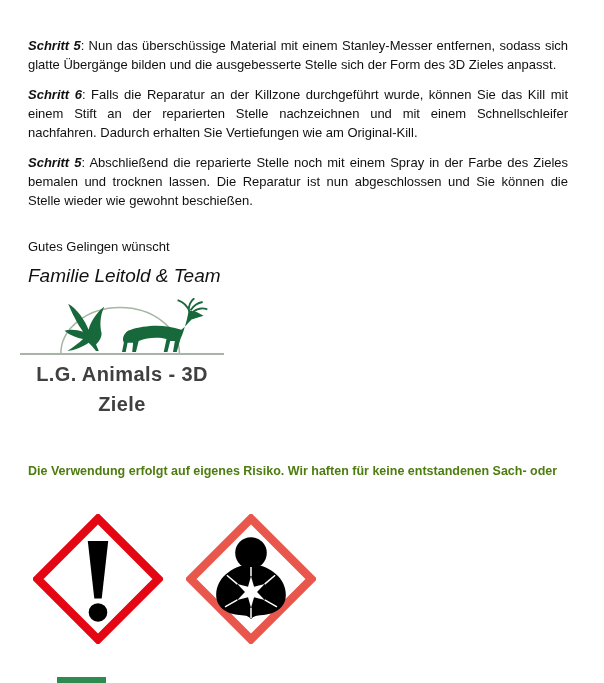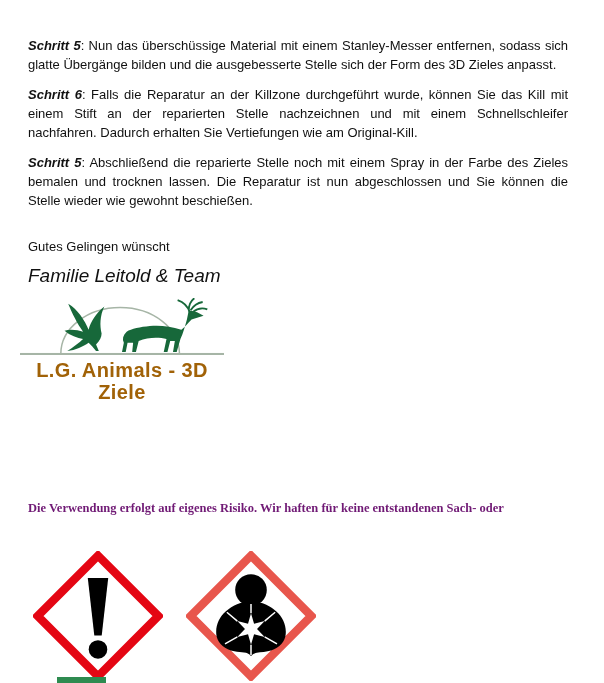--- a/index.html
+++ b/index.html
@@ -20,34 +20,33 @@
     text-align:justify;
   }
   .step-label{font-weight:bold;font-style:italic;}
   .closing{margin-top:27px;font-size:13px;line-height:19px;}
   .signature{margin-top:10px;font-size:19px;line-height:19px;font-style:italic;}
   .logo{margin-top:13px;margin-left:-8px;width:206px;}
   .logo svg{display:block;}
   .logo-text{
     margin-top:3px;
     font-size:20px;
-    line-height:22px;
+    line-height:30px;
     font-weight:bold;
     letter-spacing:0.4px;
-    color:#a16207;
+    color:#404040;
     text-align:center;
     width:204px;
   }
   .disclaimer{
-    margin-top:93px;
+    margin-top:40px;
     font-weight:bold;
     font-size:12.5px;
     line-height:25px;
-    color:#701a75;
-    font-family:Liberation Serif, serif;
+    color:#4d7c0f;
   }
   .pictograms{
     margin-top:30px;
     display:flex;
     align-items:flex-start;
     gap:23px;
     padding-left:5px;
   }
   .footer-bar{
     position:absolute;

